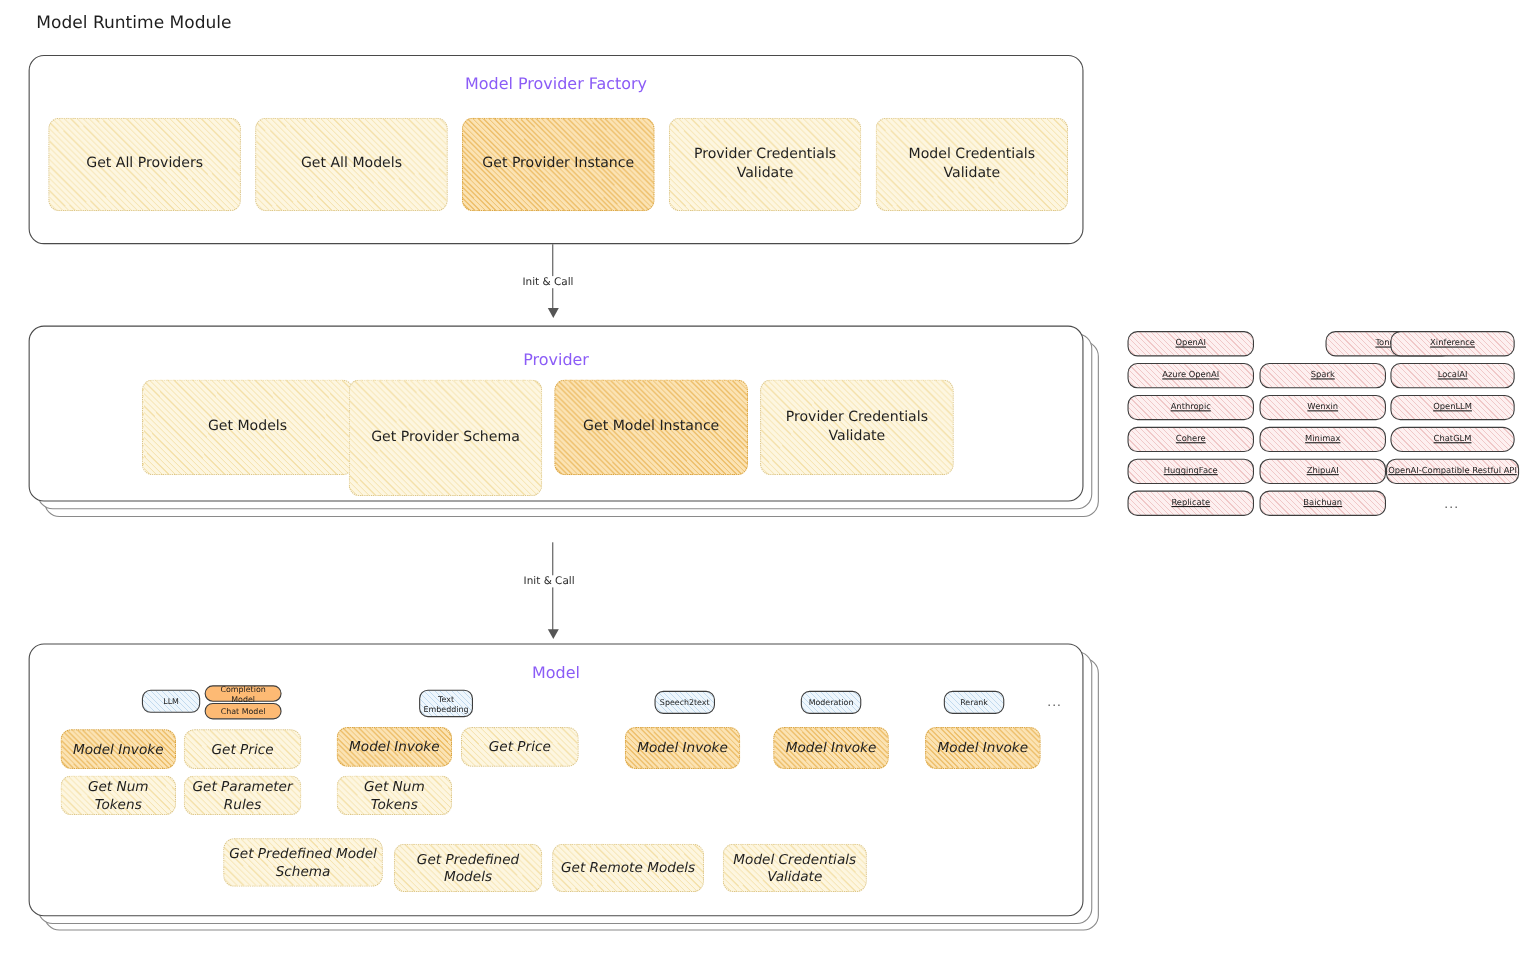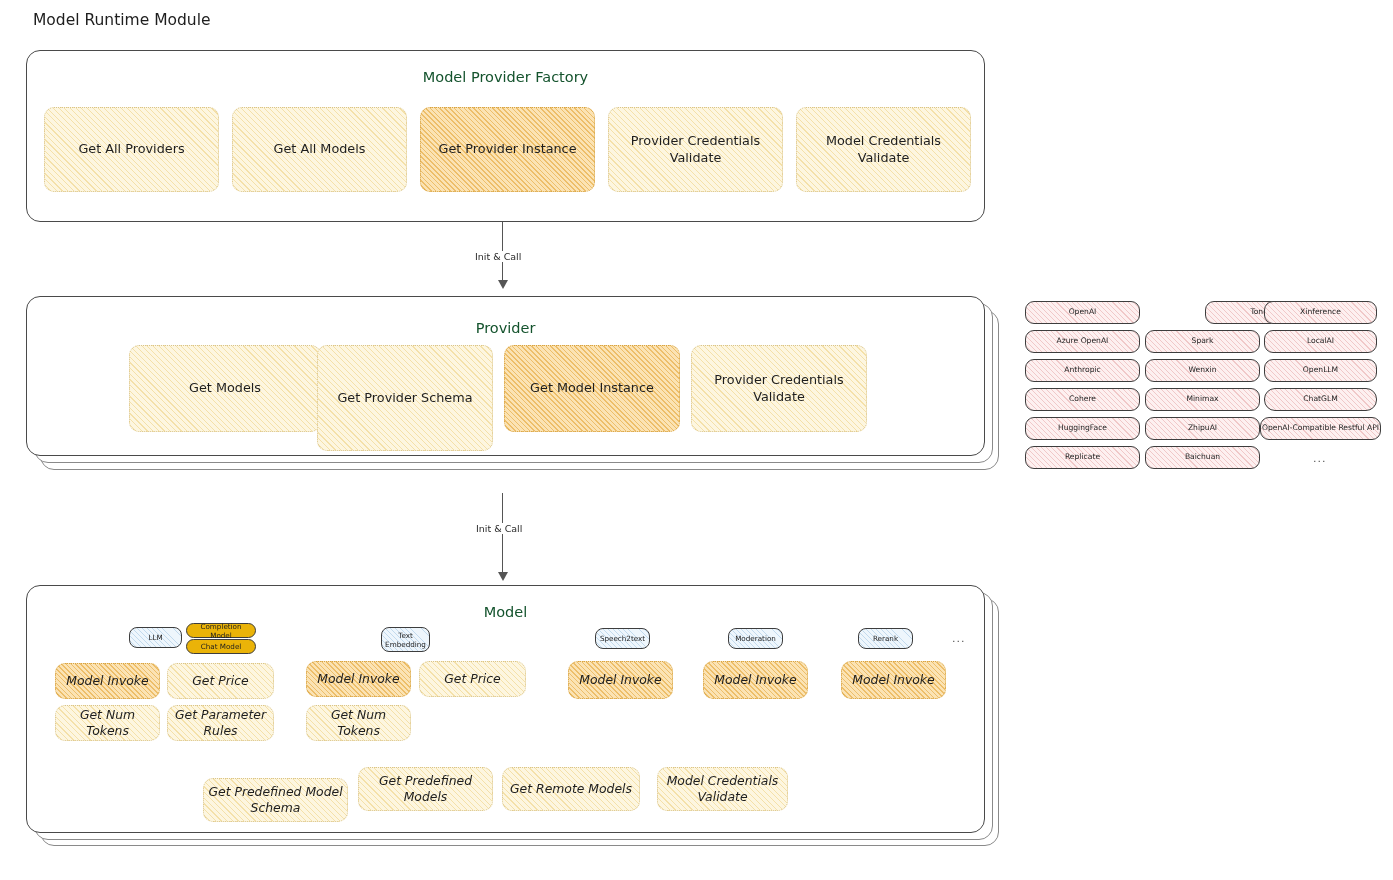--- a/index.html
+++ b/index.html
@@ -30,21 +30,21 @@
   .fill-pink {
     background-color: #fdf0f0;
     background-image:
       repeating-linear-gradient(45deg, rgba(216,123,123,0.34) 0px, rgba(216,123,123,0.34) 0.8px, transparent 0.8px, transparent 3.6px);
   }
   .fill-blue {
     background-color: #eef6fc;
     background-image:
       repeating-linear-gradient(45deg, rgba(93,154,205,0.30) 0px, rgba(93,154,205,0.30) 0.7px, transparent 0.7px, transparent 3.6px);
   }
-  .fill-white { background-color: #eab308; }
+  .fill-white { background-color: #fdba74; }
 
   
   .box {
     position: absolute;
     box-sizing: border-box;
     display: flex;
     align-items: center;
     justify-content: center;
     text-align: center;
     line-height: 1.32;
@@ -53,20 +53,21 @@
     border: 1.2px dotted #d9c48a;
     border-radius: 10px;
   }
   .dashed-o {
     border: 1.2px dotted #d6a343;
     border-radius: 10px;
   }
   .solid-pink {
     border: 1.1px solid #3d3d3d;
     border-radius: 9px;
+    text-decoration: underline;
   }
   .solid-dark {
     border: 1.1px solid #3d3d3d;
     border-radius: 8px;
   }
 
   
   .card {
     position: absolute;
     box-sizing: border-box;
@@ -82,21 +83,21 @@
     background: #ffffff;
     z-index: 0;
   }
 
   .card-title {
     position: absolute;
     left: 0;
     right: 0;
     text-align: center;
     font-size: 14.5px;
-    color: #14532d;
+    color: #8b5cf6;
   }
 
   .page-title {
     position: absolute;
     left: 33px;
     top: 11px;
     font-size: 15.5px;
     color: #1e1e1e;
   }
 
@@ -210,16 +211,16 @@
 <div class="box dashed-o fill-orange fn-label-sm" style="left:568px; top:661px; width:105px; height:38px; z-index:2;">Model Invoke</div>
 
 <div class="box solid-dark fill-blue tag-label" style="left:728px; top:628px; width:55px; height:21px; z-index:2;">Moderation</div>
 <div class="box dashed-o fill-orange fn-label-sm" style="left:703px; top:661px; width:105px; height:38px; z-index:2;">Model Invoke</div>
 
 <div class="box solid-dark fill-blue tag-label" style="left:858px; top:628px; width:55px; height:21px; z-index:2;">Rerank</div>
 <div class="box dashed-o fill-orange fn-label-sm" style="left:841px; top:661px; width:105px; height:38px; z-index:2;">Model Invoke</div>
 
 <div class="ellipsis" style="left:952px; top:632px; z-index:2;">...</div>
 
-<div class="box dashed-y fill-yellow fn-label-sm" style="left:203px; top:778px; width:145px; height:44px; z-index:2;">Get Predefined Model Schema</div>
+<div class="box dashed-y fill-yellow fn-label-sm" style="left:203px; top:762px; width:145px; height:44px; z-index:2;">Get Predefined Model Schema</div>
 <div class="box dashed-y fill-yellow fn-label-sm" style="left:358px; top:767px; width:135px; height:44px; z-index:2;">Get Predefined Models</div>
 <div class="box dashed-y fill-yellow fn-label-sm" style="left:502px; top:767px; width:138px; height:44px; z-index:2;">Get Remote Models</div>
 <div class="box dashed-y fill-yellow fn-label-sm" style="left:657px; top:767px; width:131px; height:44px; z-index:2;">Model Credentials Validate</div>
 
 </body></html>

